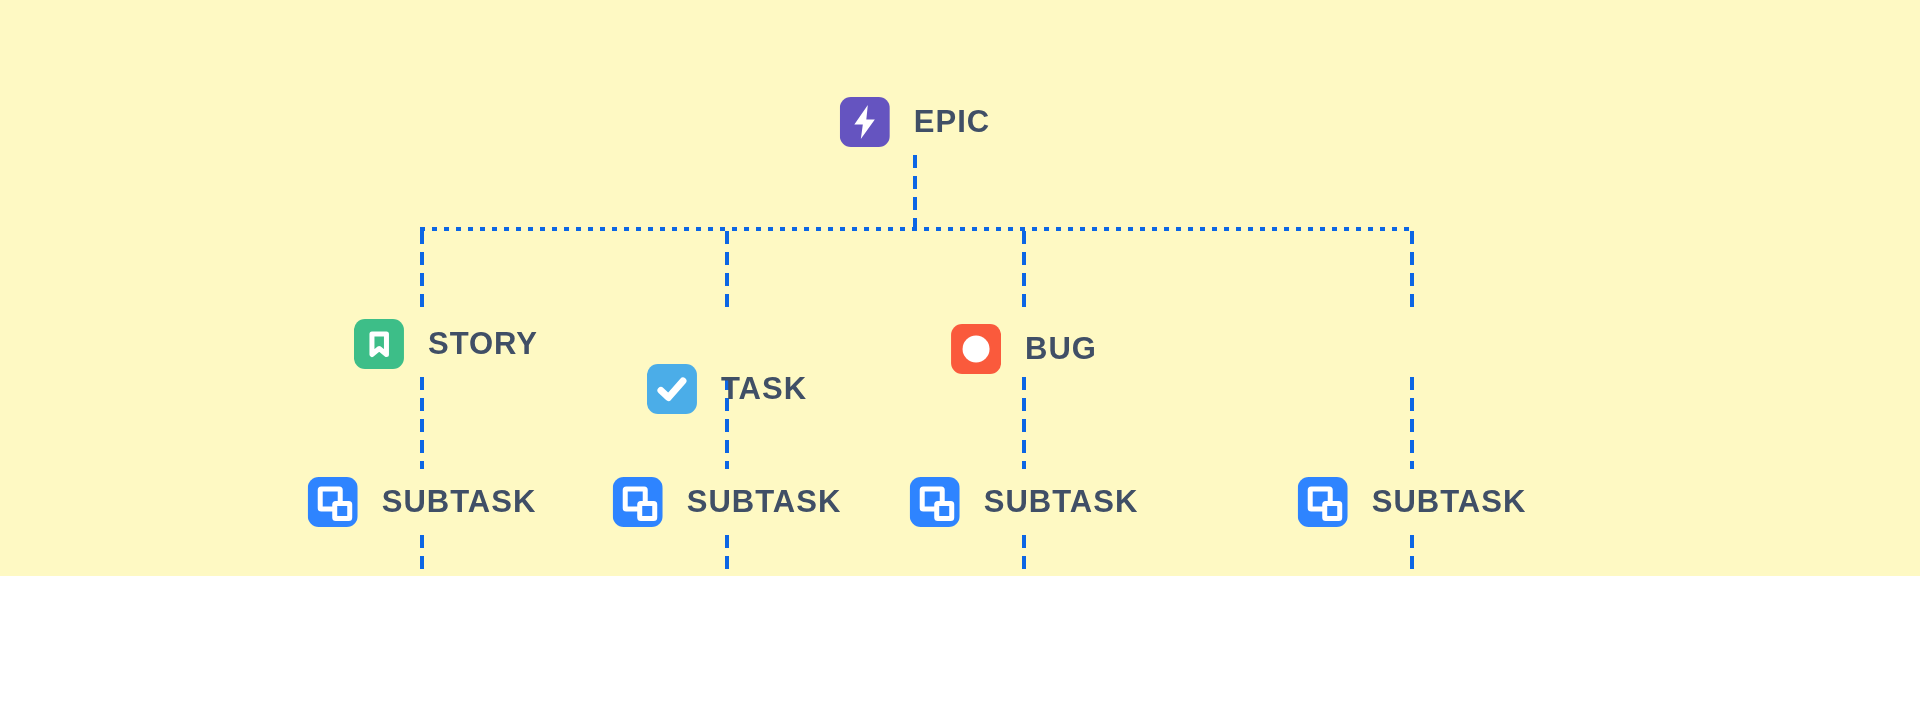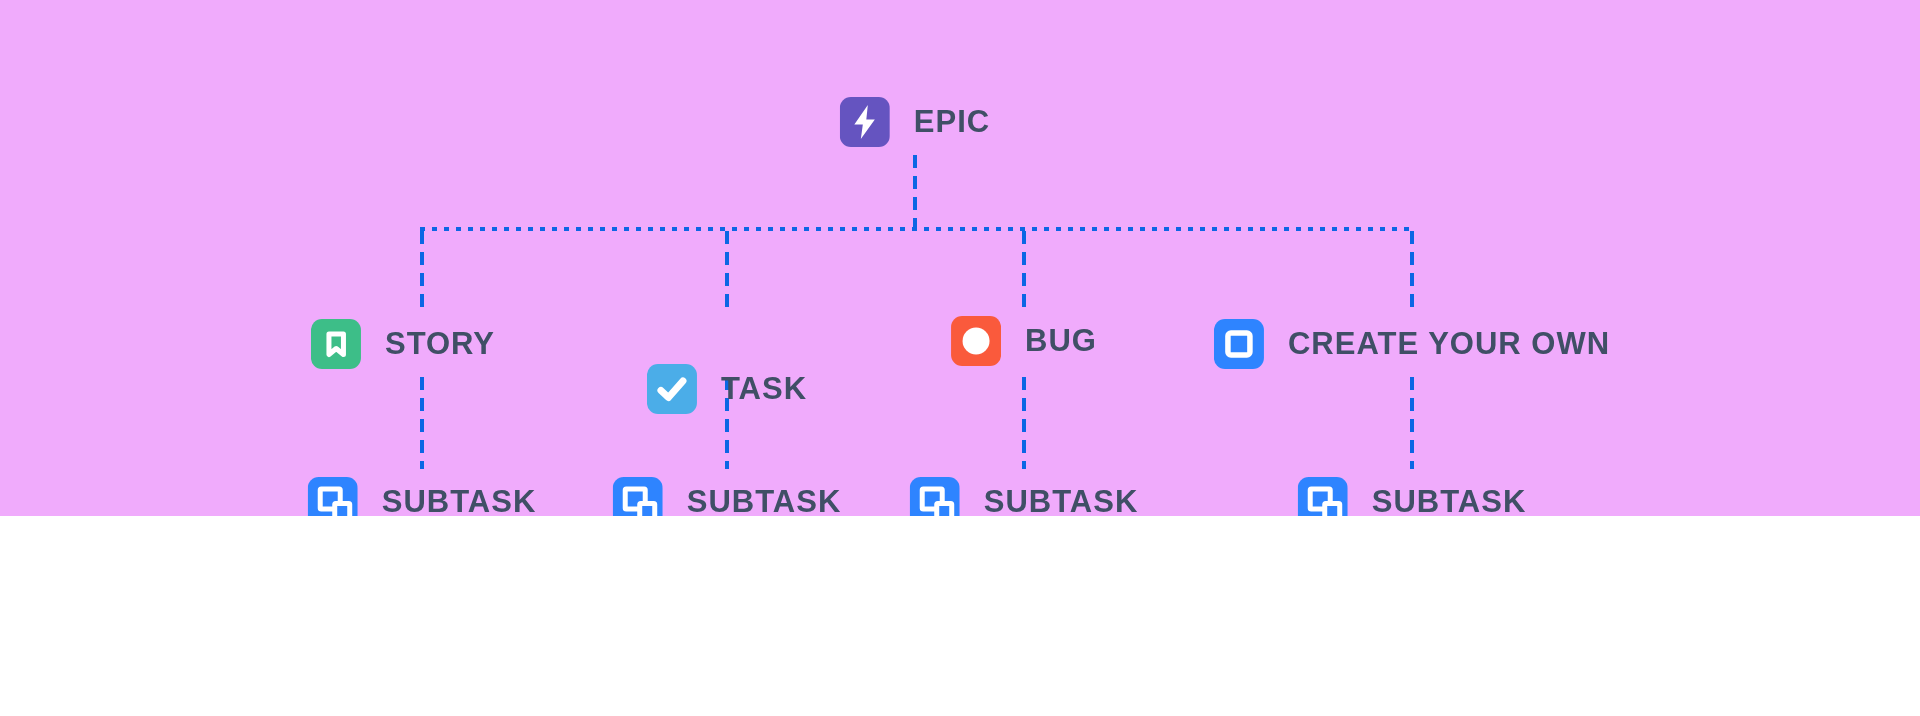--- a/index.html
+++ b/index.html
@@ -3,22 +3,22 @@
 <meta charset="utf-8">
 <style>
   html, body {
     margin: 0;
     padding: 0;
     background: #ffffff;
   }
   .canvas {
     position: relative;
     width: 1920px;
-    height: 516px;
-    background: #f0abfc;
+    height: 576px;
+    background: #fef9c3;
     overflow: hidden;
     font-family: "Liberation Sans", sans-serif;
   }
   
   .vline {
     position: absolute;
     width: 4px;
     background: repeating-linear-gradient(
       180deg,
       var(--connector) 0px, var(--connector) 13px,
@@ -96,59 +96,50 @@
   <div class="node" style="left:915px; top:97px;">
     <span class="icon">
       <svg viewBox="0 0 50 50" width="50" height="50">
         <rect x="0" y="0" width="50" height="50" rx="11" fill="#6554C0"></rect>
         <path d="M28 8 L14.5 27.5 L23 27.5 L21 42 L35 22.5 L26.5 22.5 Z" fill="#FFFFFF"></path>
       </svg>
     </span>
     <span class="label">EPIC</span>
   </div>
 
-  <div class="node" style="left:403px; top:319px;">
+  <div class="node" style="left:446px; top:319px;">
     <span class="icon">
       <svg viewBox="0 0 50 50" width="50" height="50">
         <rect x="0" y="0" width="50" height="50" rx="11" fill="#3DBE88"></rect>
         <path d="M18 15 L32.5 15 L32.5 35.5 L25.25 29.5 L18 35.5 Z" fill="none" stroke-width="5" stroke-linejoin="round" stroke="#FFFFFF"></path>
       </svg>
     </span>
     <span class="label">STORY</span>
   </div>
 
   <div class="node" style="left:727px; top:319px;margin-top:45px;">
     <span class="icon">
       <svg viewBox="0 0 50 50" width="50" height="50">
         <rect x="0" y="0" width="50" height="50" rx="11" fill="#4BADE8"></rect>
         <polyline points="14,26.5 21.5,33.5 36,17" fill="none" stroke-width="7" stroke-linecap="round" stroke-linejoin="round" stroke="#FFFFFF"></polyline>
       </svg>
     </span>
     <span class="label">TASK</span>
   </div>
 
-  <div class="node" style="left:1024px; top:316px;">
+  <div class="node" style="left:1024px; top:324px;">
     <span class="icon">
       <svg viewBox="0 0 50 50" width="50" height="50">
         <rect x="0" y="0" width="50" height="50" rx="11" fill="#FA5A3C"></rect>
         <circle cx="25" cy="25" r="13.5" fill="#FFFFFF"></circle>
       </svg>
     </span>
     <span class="label">BUG</span>
   </div>
 
-  <div class="node" style="left:1412px; top:319px;">
-    <span class="icon">
-      <svg viewBox="0 0 50 50" width="50" height="50">
-        <rect x="0" y="0" width="50" height="50" rx="11" fill="#2E84FF"></rect>
-        <rect x="14" y="14" width="22" height="22" rx="3" fill="none" stroke-width="5.5" stroke="#FFFFFF"></rect>
-      </svg>
-    </span>
-    <span class="label">CREATE YOUR OWN</span>
-  </div>
 
   <div class="node" style="left:422px; top:477px;">
     <span class="icon">
       <svg viewBox="0 0 50 50" width="50" height="50">
         <rect x="0" y="0" width="50" height="50" rx="11" fill="#2E84FF"></rect>
         <rect x="12.5" y="12" width="20" height="20" rx="1" fill="none" stroke-width="5" stroke="#FFFFFF"></rect>
         <rect x="27" y="26.5" width="15" height="15" rx="1" stroke-width="5" fill="#2E84FF" stroke="#FFFFFF"></rect>
       </svg>
     </span>
     <span class="label">SUBTASK</span>

